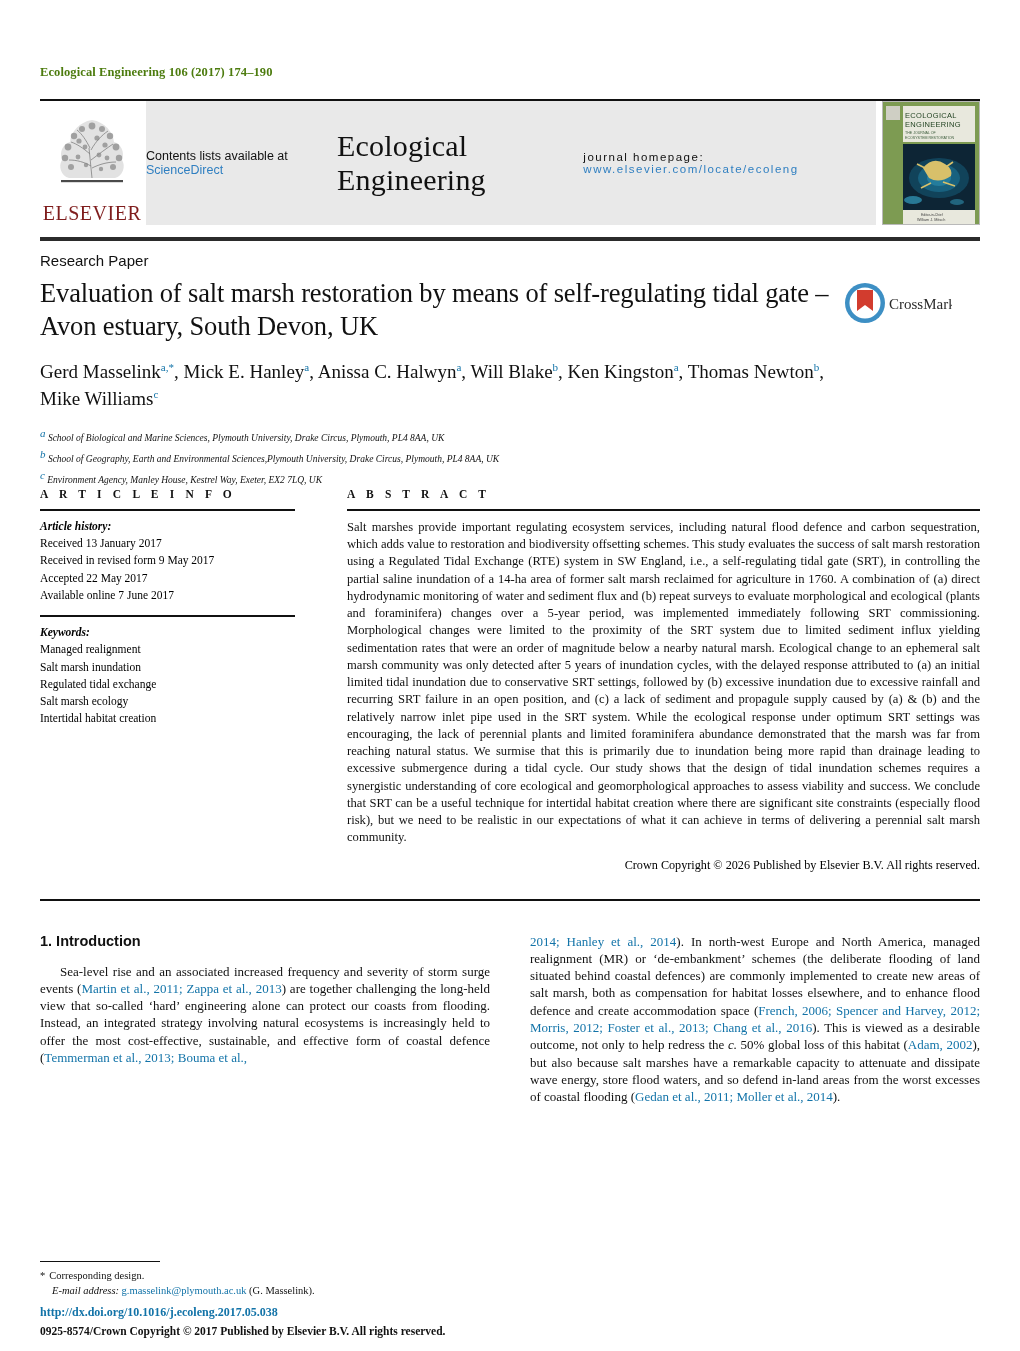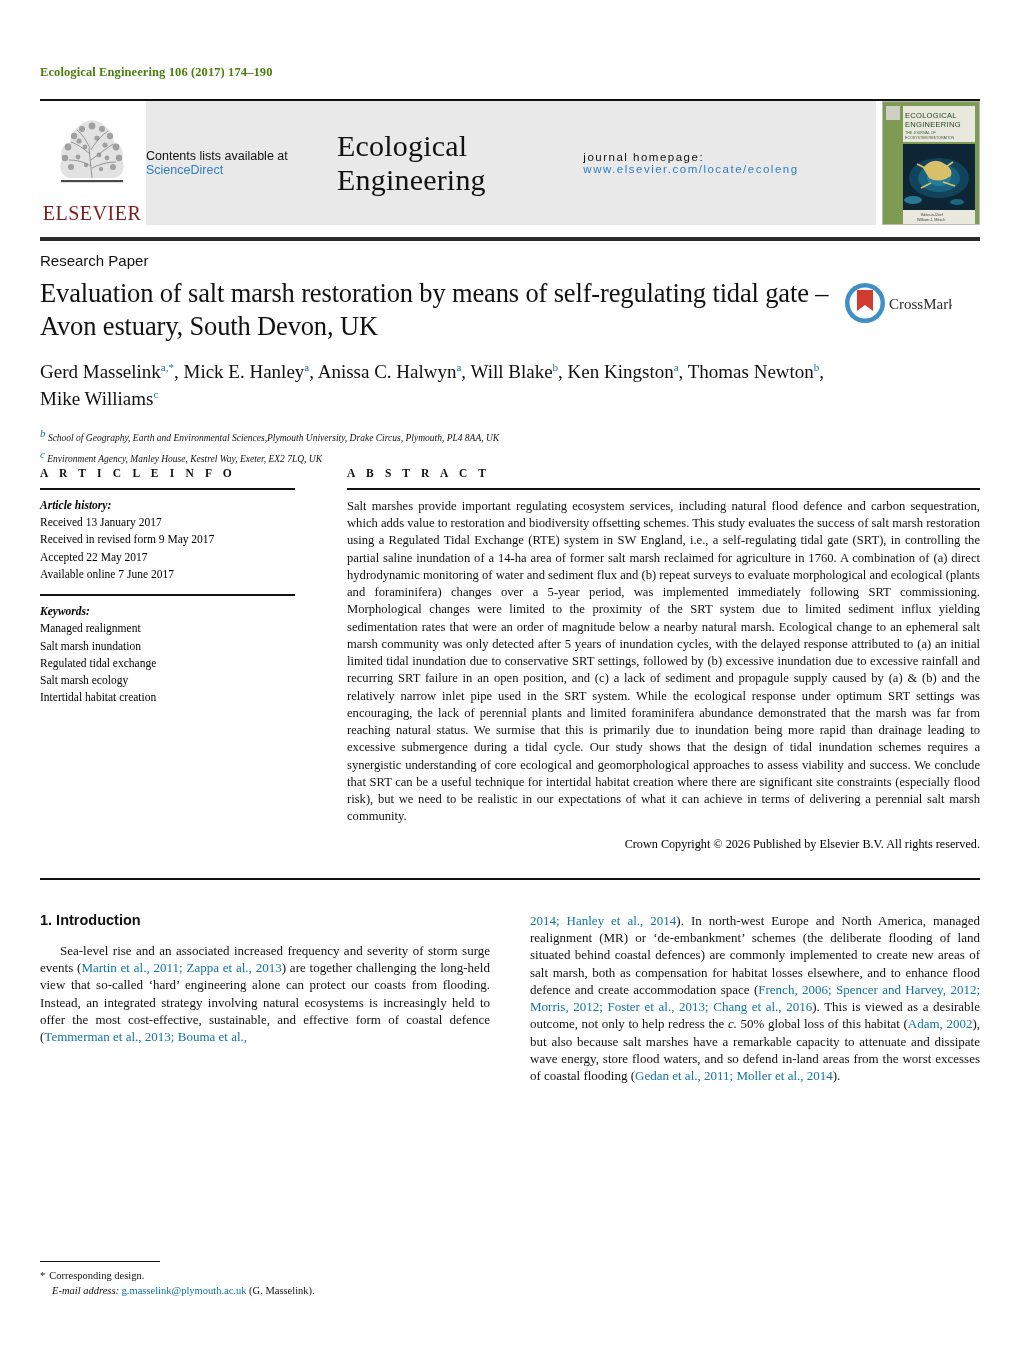--- a/index.html
+++ b/index.html
@@ -371,20 +371,21 @@
         <path d="M13 9 h16 v21 l-8 -6 l-8 6 z" fill="#d23c2e"></path>
         <path d="M13 31 l8 -6 l8 6 v3 h-16 z" fill="#ffffff"></path>
         <text x="45" y="28" font-family="Liberation Serif, serif" font-size="15" fill="#2b2b2b">CrossMark</text>
       </svg>
     </div>
   </div>
 
   <div class="authors">Gerd Masselink<sup>a,*</sup>, Mick E. Hanley<sup>a</sup>, Anissa C. Halwyn<sup>a</sup>, Will Blake<sup>b</sup>, Ken Kingston<sup>a</sup>, Thomas Newton<sup>b</sup>, Mike Williams<sup>c</sup></div>
 
   <div class="affiliations">
+    <div class="aff"><sup>a</sup> School of Biological and Marine Sciences, Plymouth University, Drake Circus, Plymouth, PL4 8AA, UK</div>
     <div class="aff"><sup>b</sup> School of Geography, Earth and Environmental Sciences,Plymouth University, Drake Circus, Plymouth, PL4 8AA, UK</div>
     <div class="aff"><sup>c</sup> Environment Agency, Manley House, Kestrel Way, Exeter, EX2 7LQ, UK</div>
   </div>
 
   <div class="info-abstract">
 
     <div class="col-info">
       <div class="sec-label">A R T I C L E    I N F O</div>
       <div class="hr-thin"></div>
       <div class="info-block">
@@ -437,14 +438,18 @@
     <div class="fn-line">
       <span class="star">*</span><span>Corresponding design.</span>
     </div>
     <div class="fn-line fn-indent">
       <span class="fn-italic">E-mail address:</span>
       <span class="ref">g.masselink@plymouth.ac.uk</span>
       <span>(G. Masselink).</span>
     </div>
   </div>
 
+  <div class="doi-block">
+    <span class="doi-link">http://dx.doi.org/10.1016/j.ecoleng.2017.05.038</span>
+    <span class="issn-line">0925-8574/Crown Copyright © 2017 Published by Elsevier B.V. All rights reserved.</span>
+  </div>
 
 </div>
 
 </body></html>

